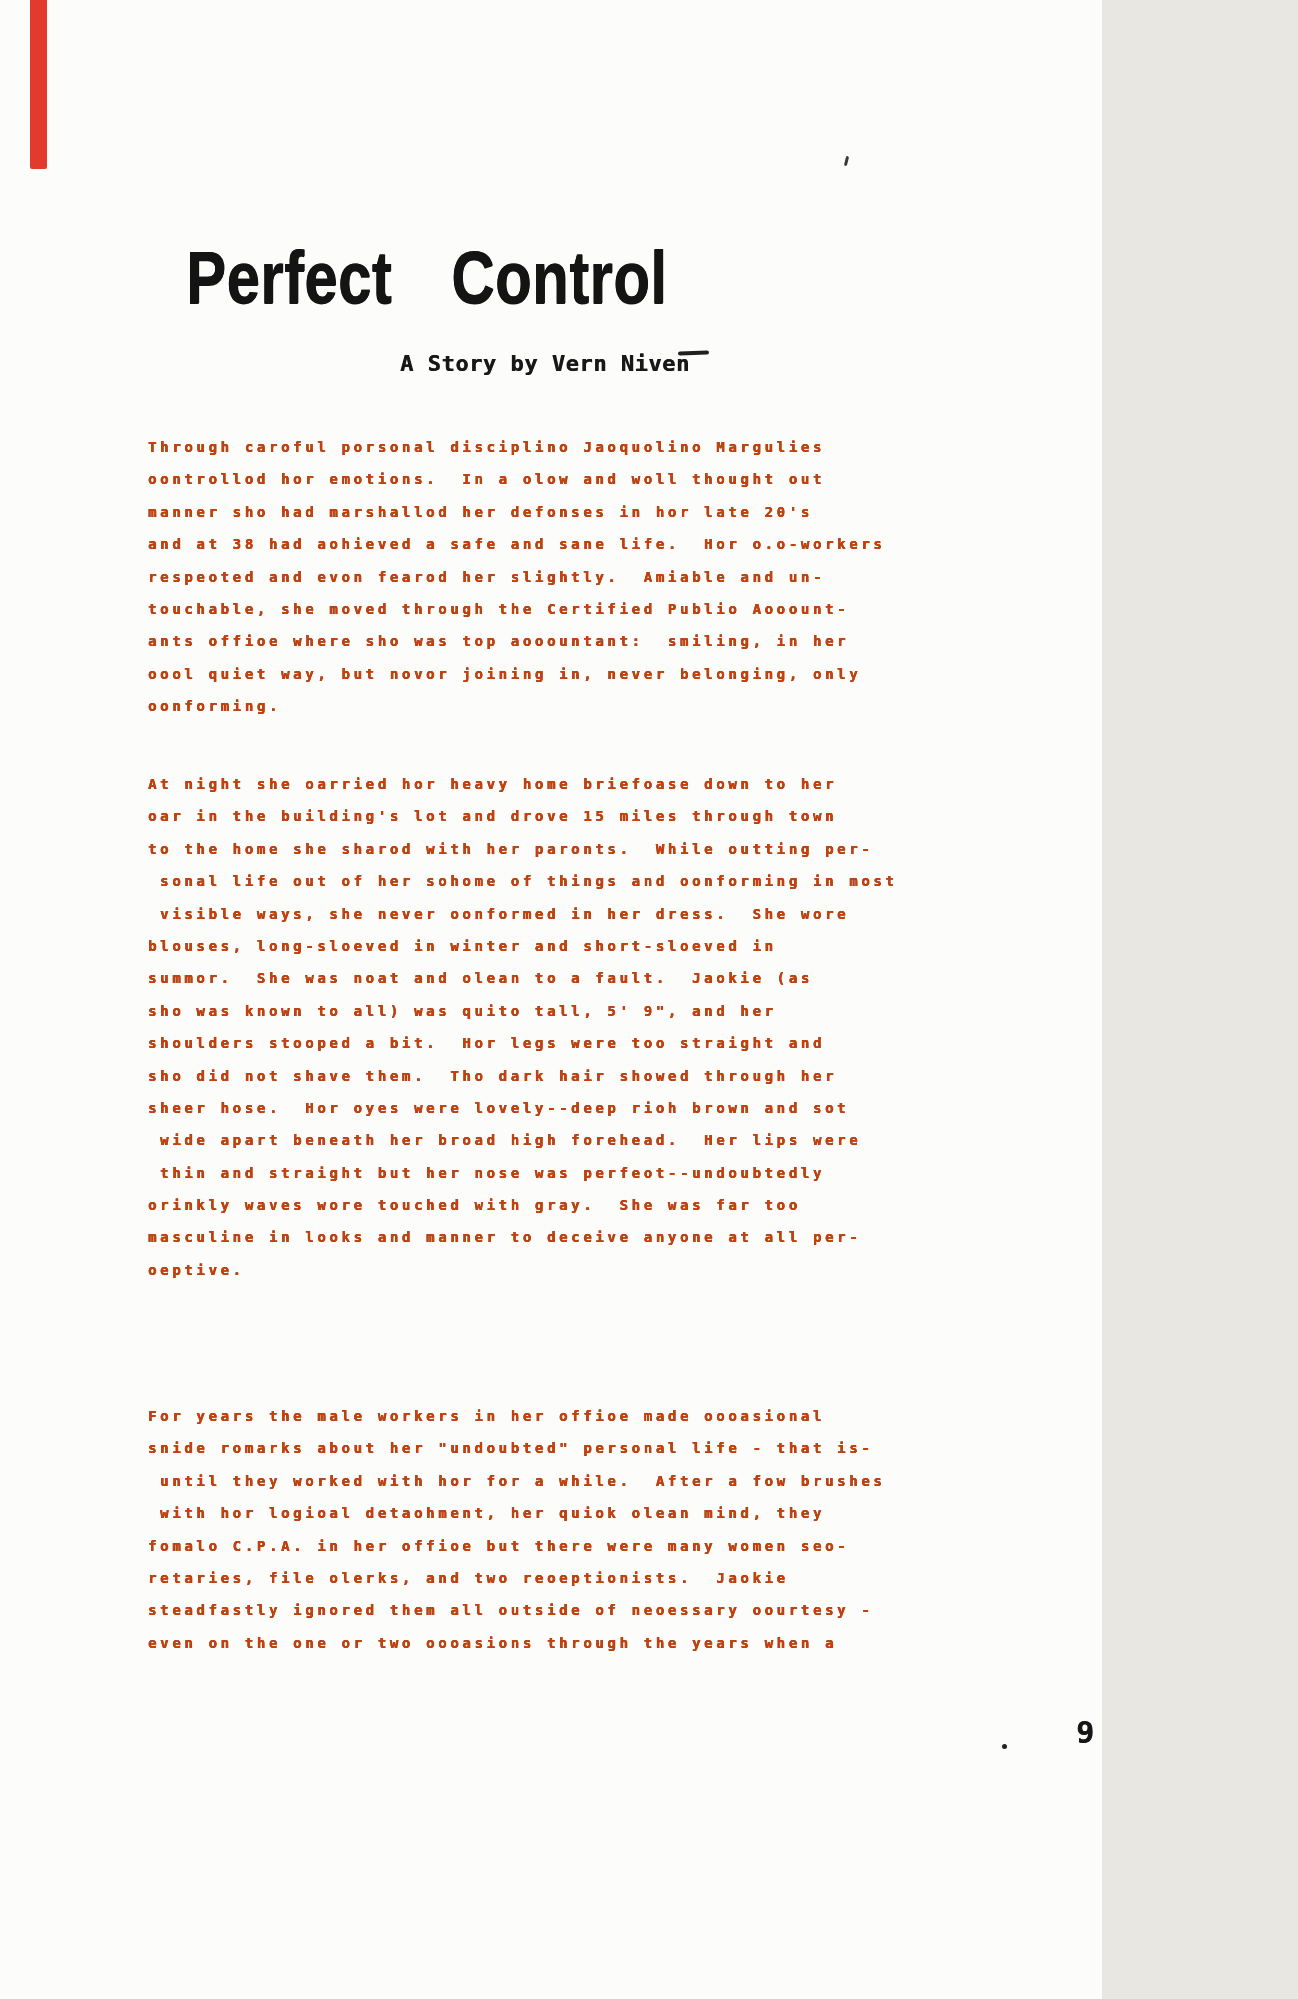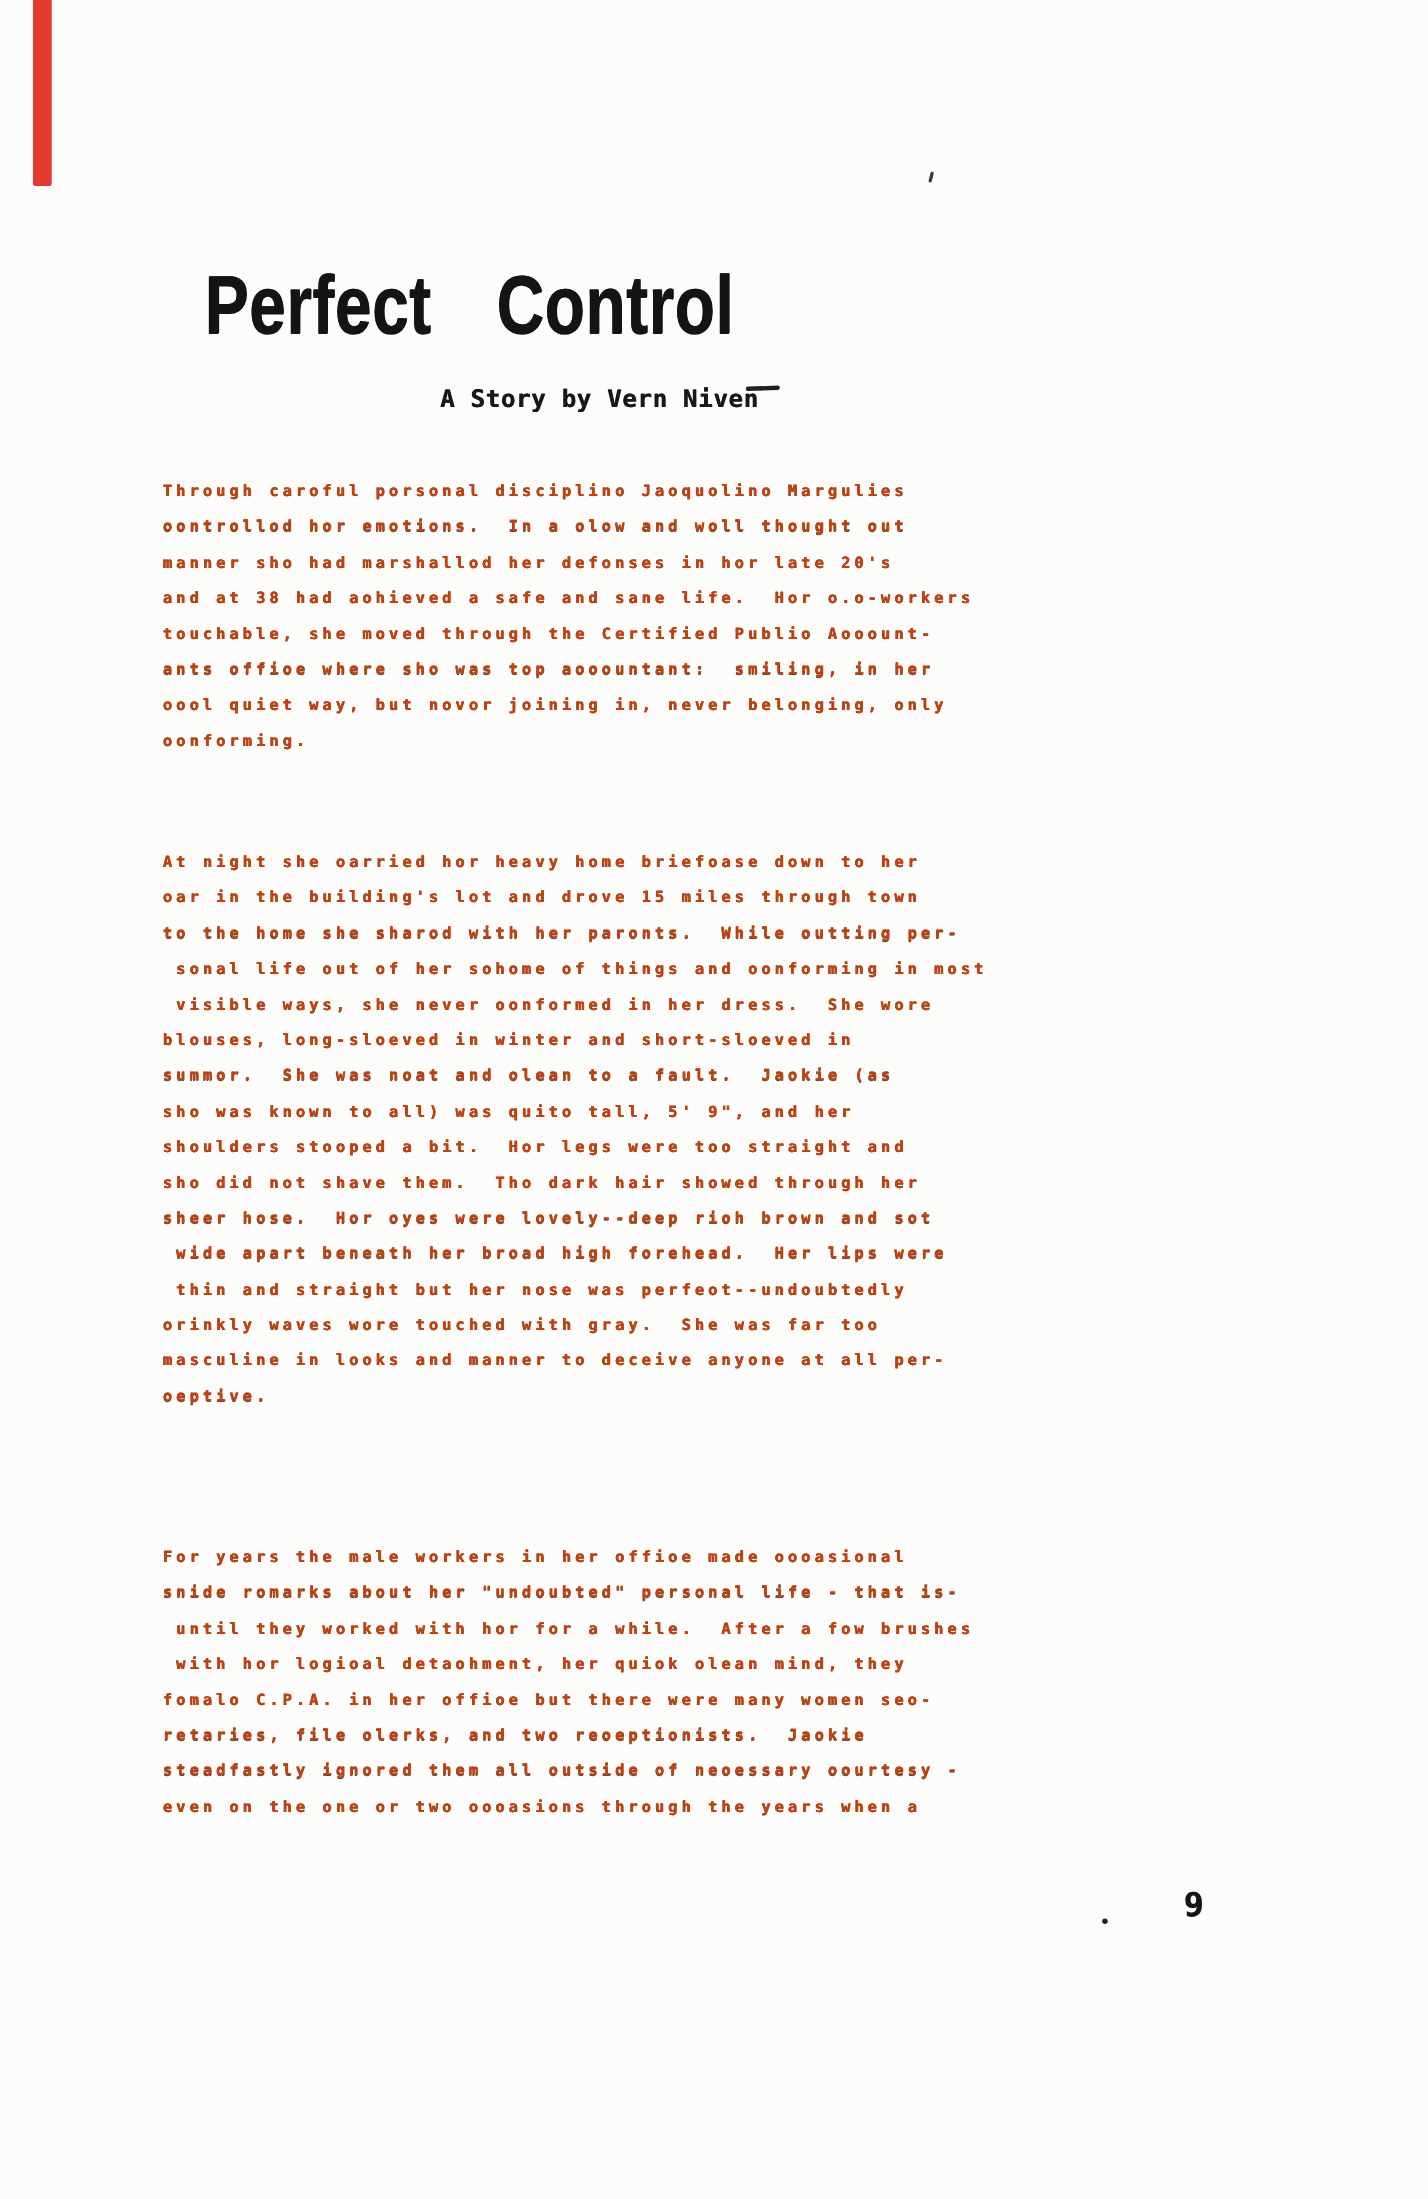--- a/index.html
+++ b/index.html
@@ -1,18 +1,18 @@
 <!DOCTYPE html>
 <html><head>
 <meta charset="utf-8">
 <style>
   html,body{margin:0;padding:0;background:#e9e7e2;}
   .page{
     position:relative;
-    width:1298px;height:1999px;
+    width:1102px;height:1999px;
     background:#fcfcfa;
     overflow:hidden;
     font-family:"DejaVu Sans Mono", monospace;
     color:#1c1c1c;
   }
   .ribbon{
     position:absolute;left:30px;top:0;width:17px;height:169px;
     border-radius:0 0 2px 2px;
   }
   .title{
@@ -85,20 +85,21 @@
   <div class="byline">A Story by Vern Niven</div>
 
   <div class="mark-tick"></div>
   <div class="mark-dash"></div>
 
   <div class="para para-1">
       <div class="line">Through caroful porsonal disciplino Jaoquolino Margulies</div>
       <div class="line">oontrollod hor emotions.  In a olow and woll thought out</div>
       <div class="line">manner sho had marshallod her defonses in hor late 20's</div>
       <div class="line">and at 38 had aohieved a safe and sane life.  Hor o.o-workers</div>
+      <div class="line">respeoted and evon fearod her slightly.  Amiable and un-</div>
       <div class="line">touchable, she moved through the Certified Publio Aooount-</div>
       <div class="line">ants offioe where sho was top aooountant:  smiling, in her</div>
       <div class="line">oool quiet way, but novor joining in, never belonging, only</div>
       <div class="line">oonforming.</div>
     </div>
   <div class="para para-2">
       <div class="line">At night she oarried hor heavy home briefoase down to her</div>
       <div class="line">oar in the building's lot and drove 15 miles through town</div>
       <div class="line">to the home she sharod with her paronts.  While outting per-</div>
       <div class="line"> sonal life out of her sohome of things and oonforming in most</div>

